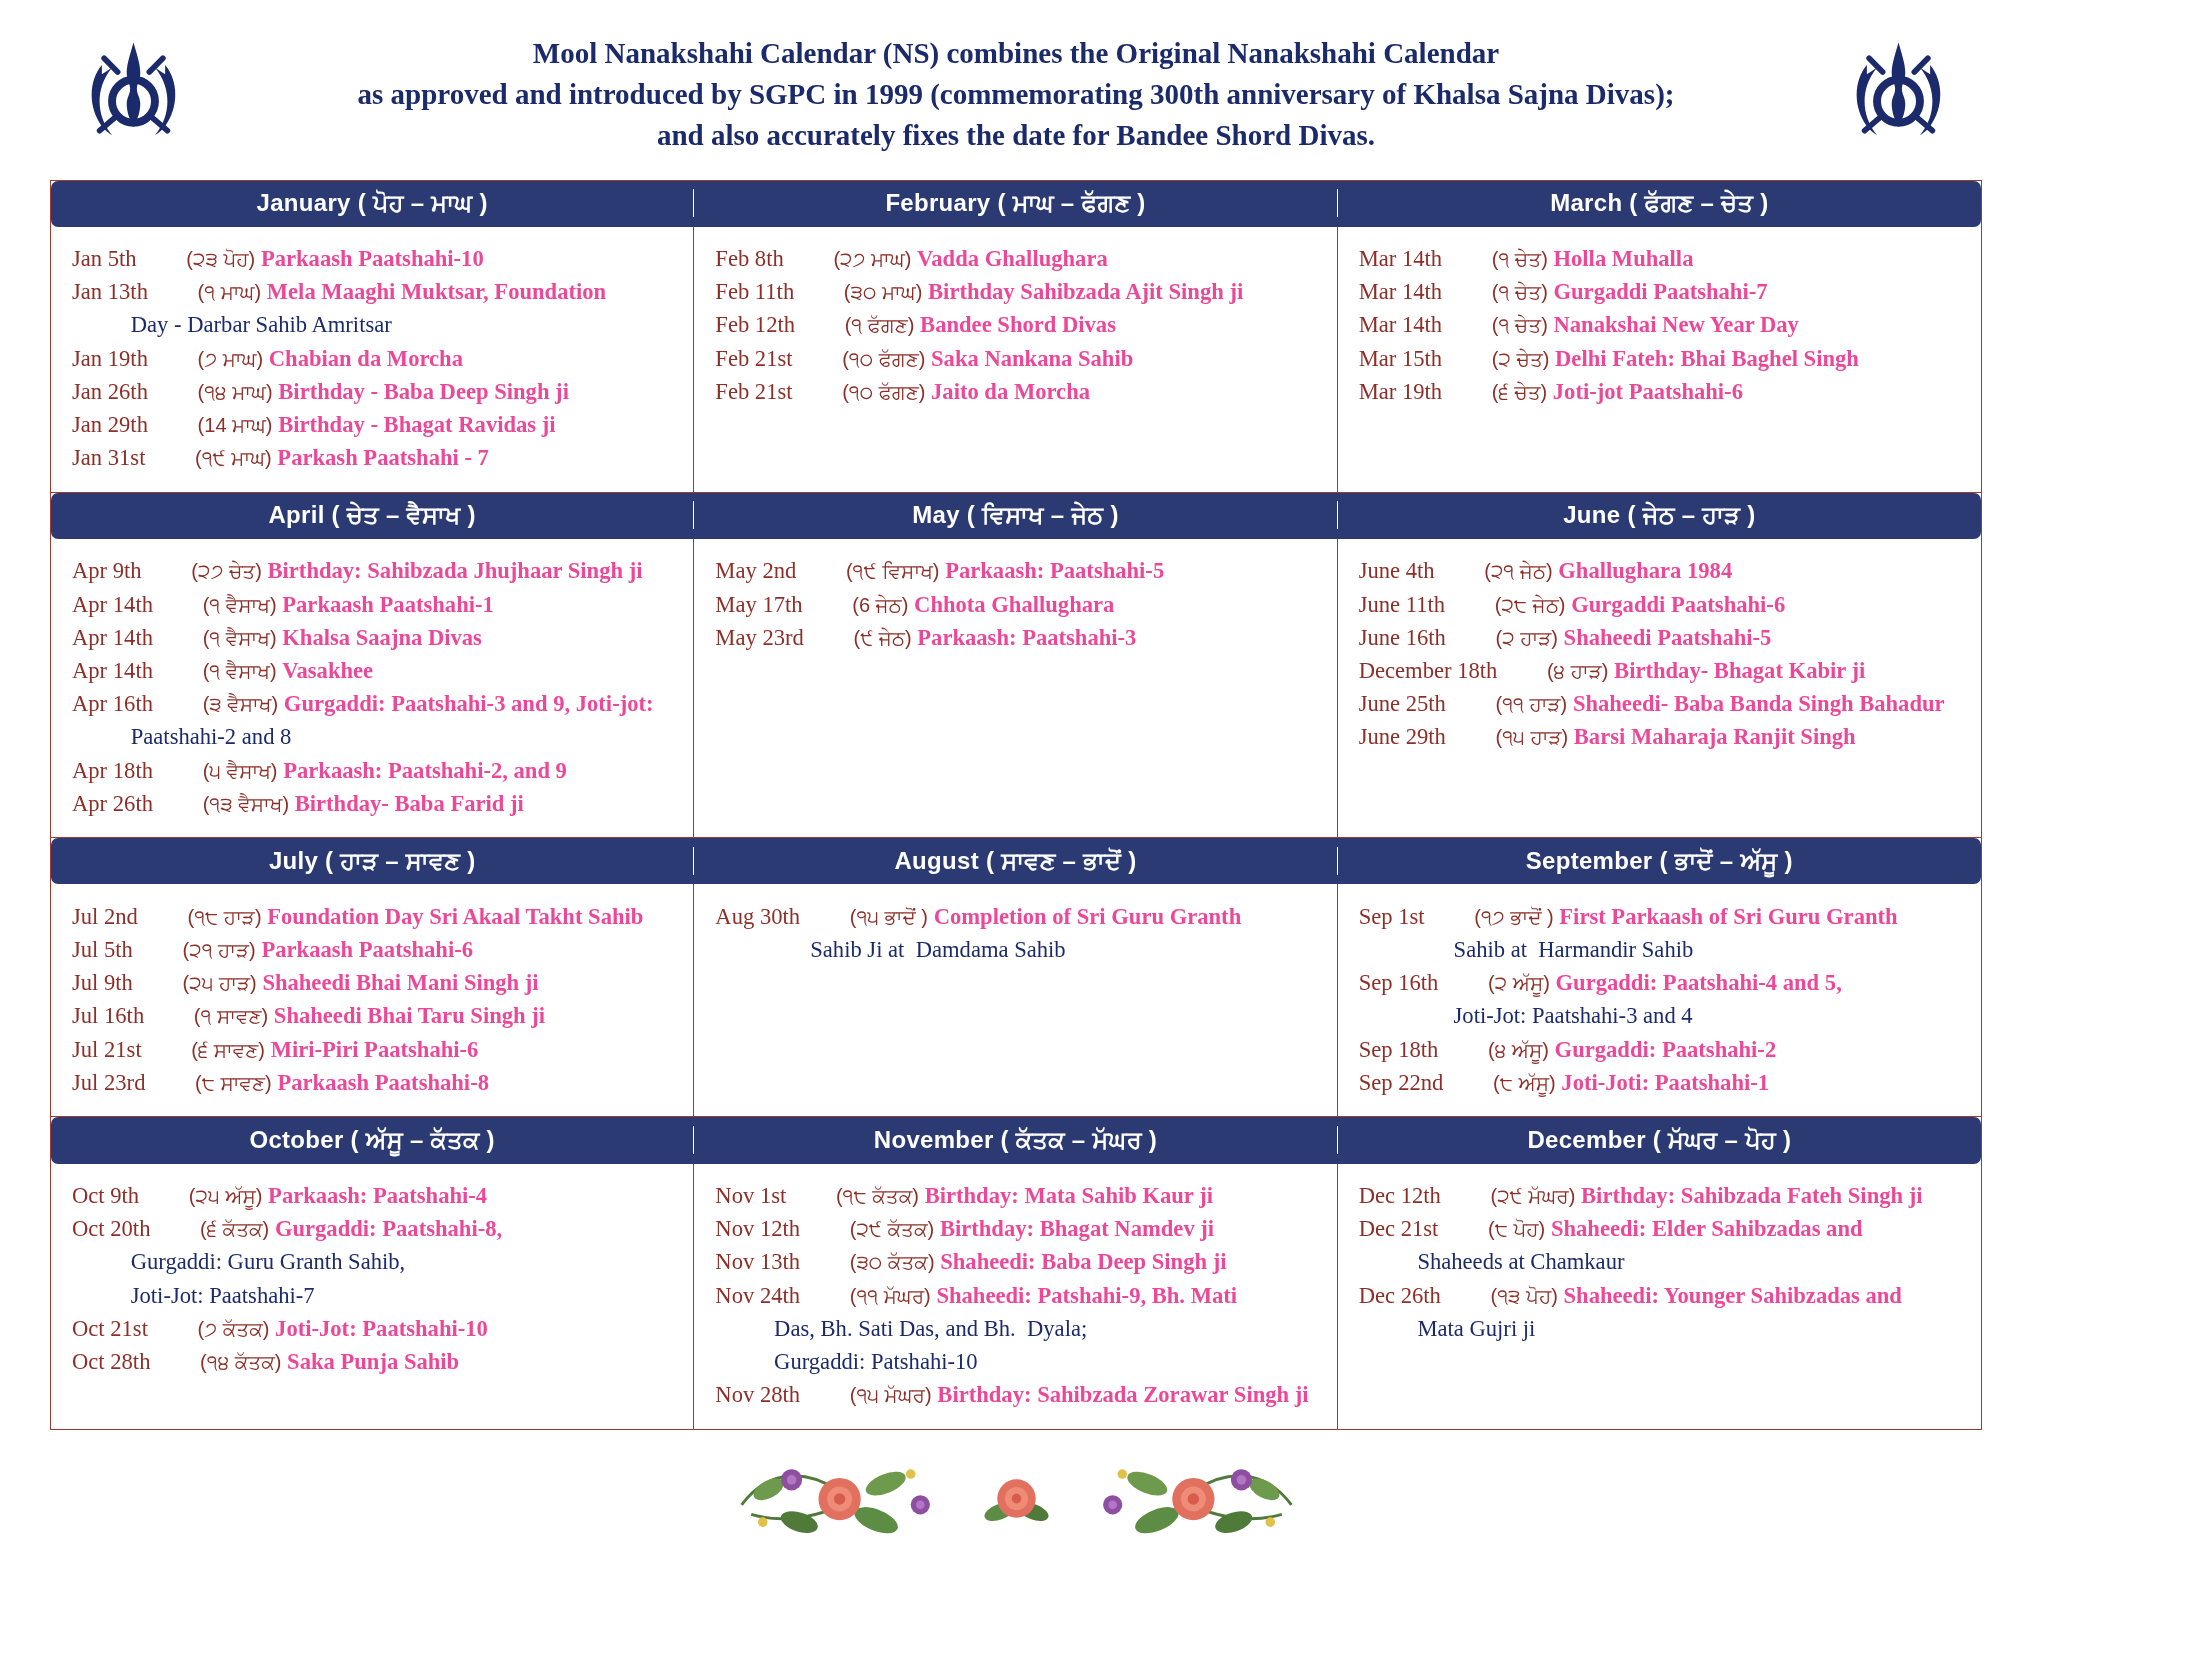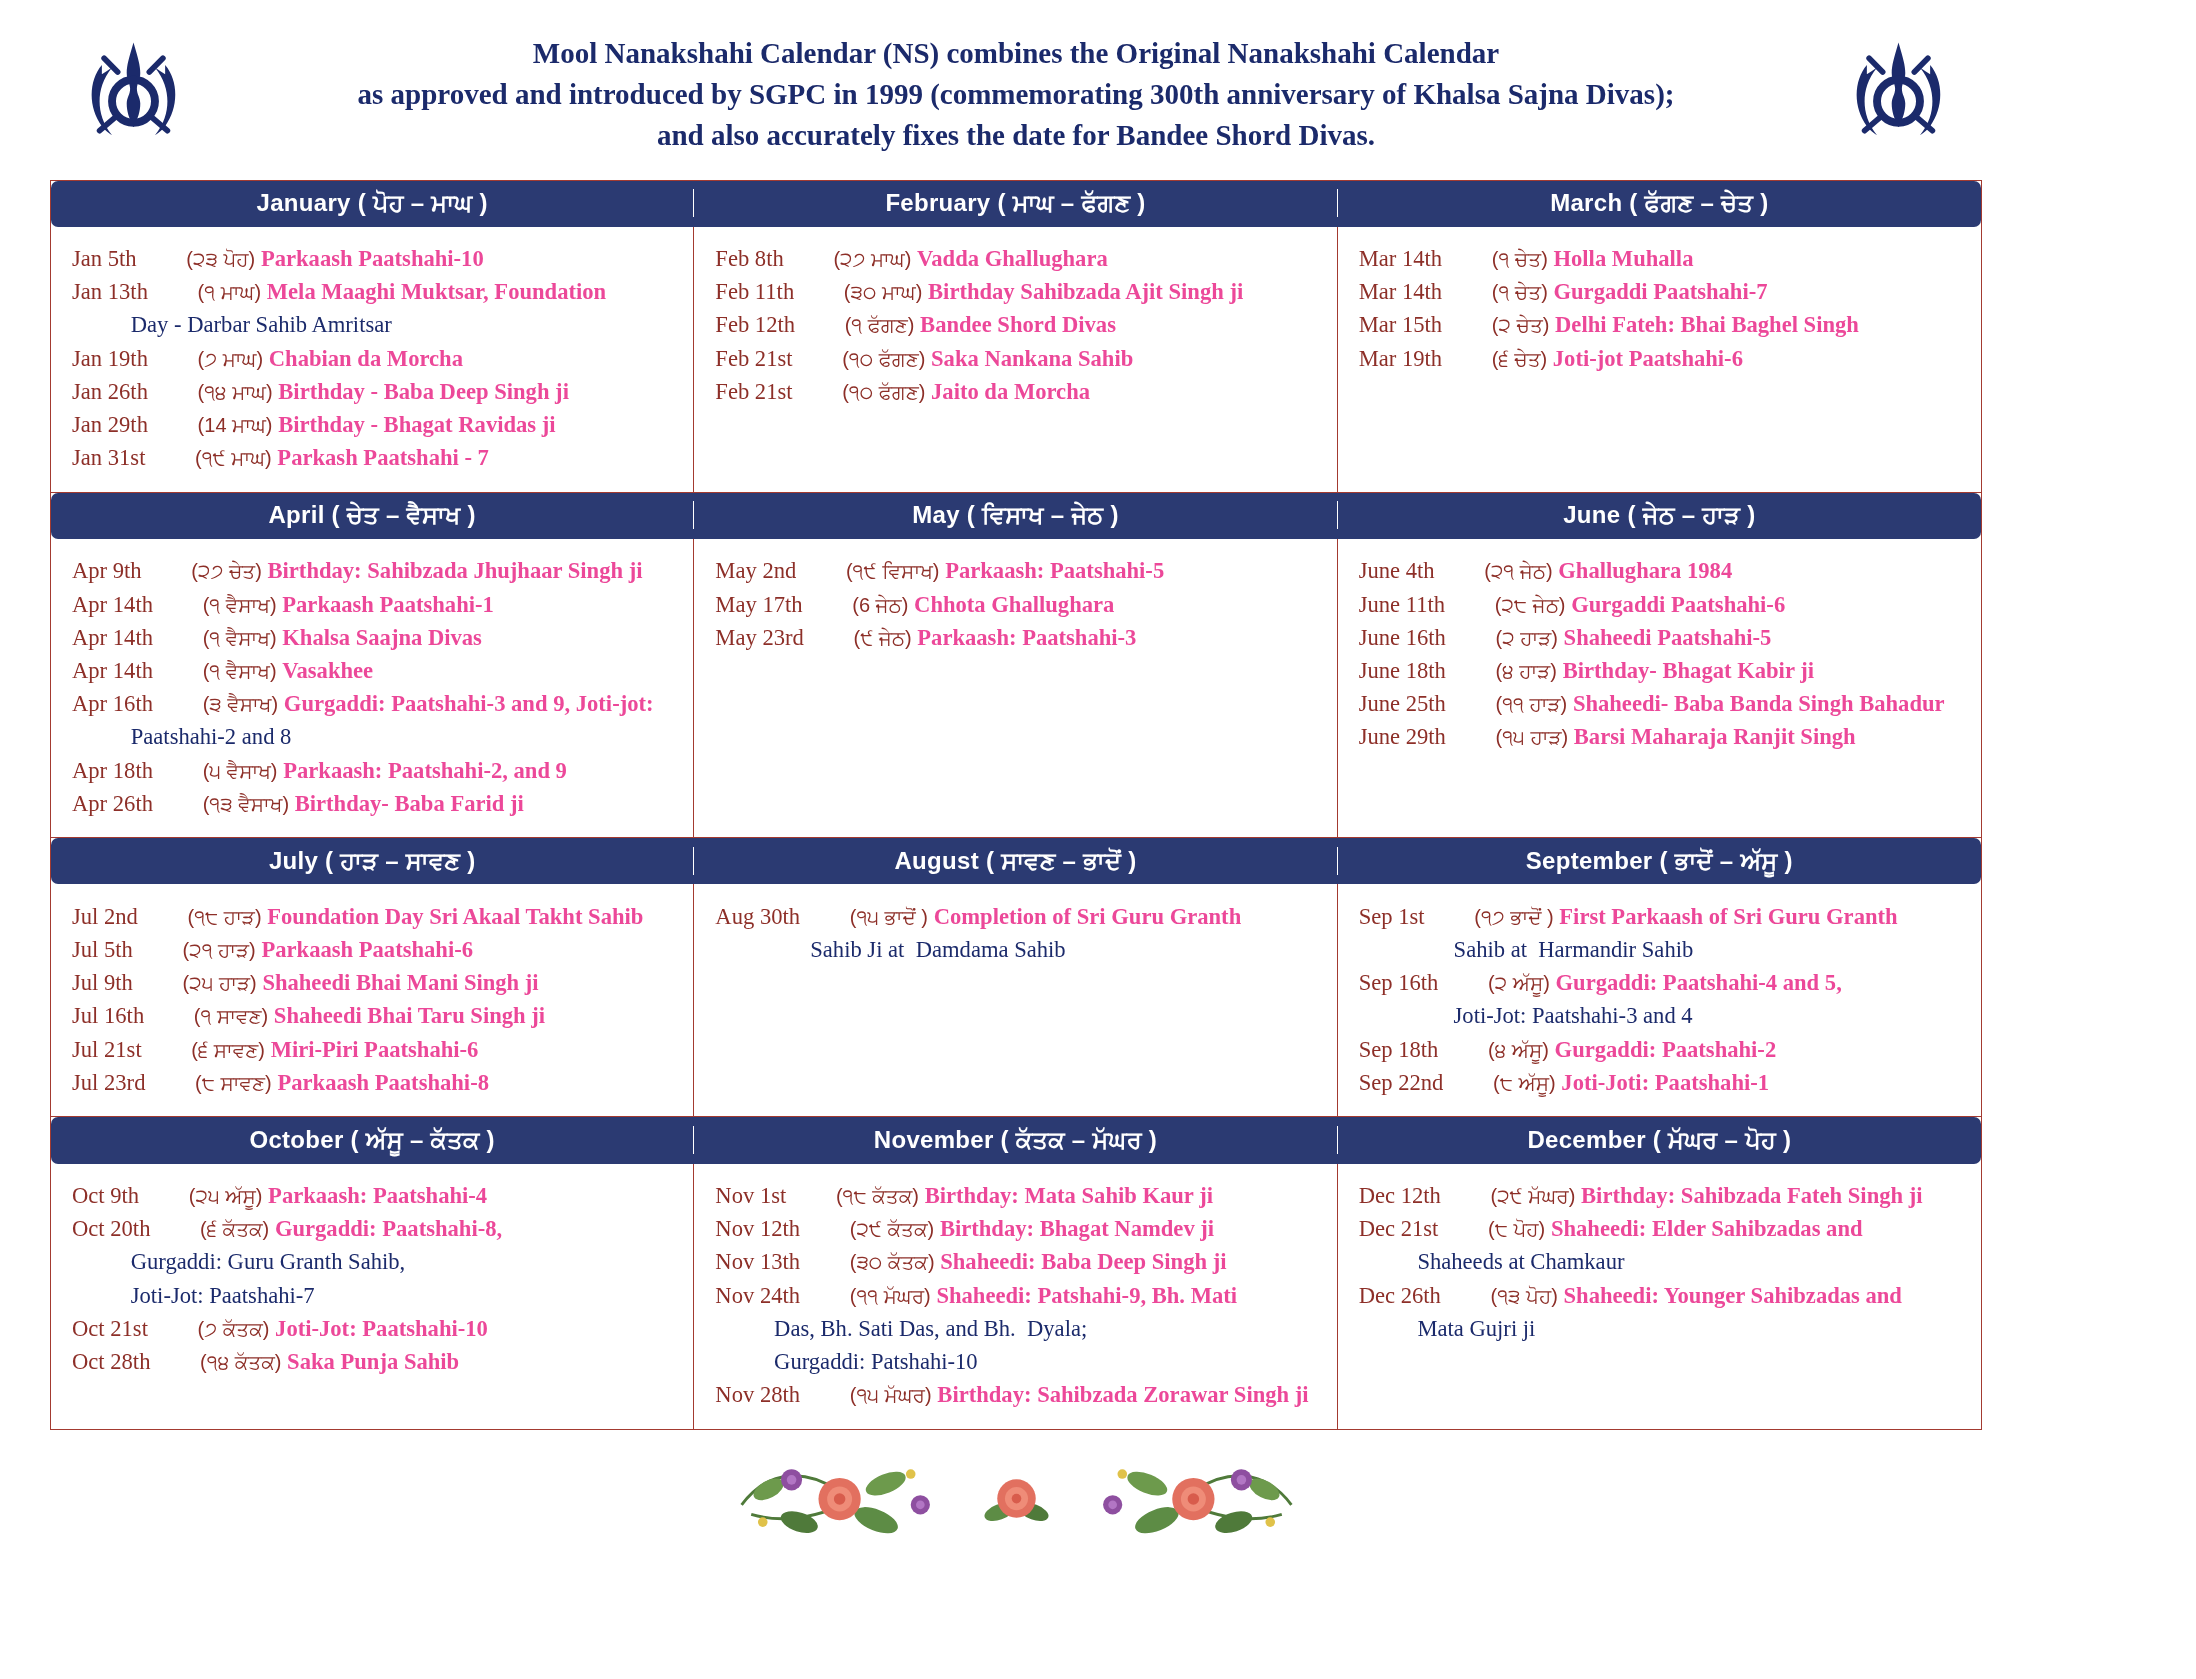--- a/index.html
+++ b/index.html
@@ -186,20 +186,21 @@
         <div class="cell">
           <div class="ev"><span class="date">Feb 8th</span> <span class="gurdate">(੨੭ ਮਾਘ)</span> <span class="desc">Vadda Ghallughara</span></div>
           <div class="ev"><span class="date">Feb 11th</span> <span class="gurdate">(੩੦ ਮਾਘ)</span> <span class="desc">Birthday Sahibzada Ajit Singh ji</span></div>
           <div class="ev"><span class="date">Feb 12th</span> <span class="gurdate">(੧ ਫੱਗਣ)</span> <span class="desc">Bandee Shord Divas</span></div>
           <div class="ev"><span class="date">Feb 21st</span> <span class="gurdate">(੧੦ ਫੱਗਣ)</span> <span class="desc">Saka Nankana Sahib</span></div>
           <div class="ev"><span class="date">Feb 21st</span> <span class="gurdate">(੧੦ ਫੱਗਣ)</span> <span class="desc">Jaito da Morcha</span></div>
         </div>
         <div class="cell">
           <div class="ev"><span class="date">Mar 14th</span> <span class="gurdate">(੧ ਚੇਤ)</span> <span class="desc">Holla Muhalla</span></div>
           <div class="ev"><span class="date">Mar 14th</span> <span class="gurdate">(੧ ਚੇਤ)</span> <span class="desc">Gurgaddi Paatshahi-7</span></div>
+          <div class="ev"><span class="date">Mar 14th</span> <span class="gurdate">(੧ ਚੇਤ)</span> <span class="desc">Nanakshai New Year Day</span></div>
           <div class="ev"><span class="date">Mar 15th</span> <span class="gurdate">(੨ ਚੇਤ)</span> <span class="desc">Delhi Fateh: Bhai Baghel Singh</span></div>
           <div class="ev"><span class="date">Mar 19th</span> <span class="gurdate">(੬ ਚੇਤ)</span> <span class="desc">Joti-jot Paatshahi-6</span></div>
         </div>
       </div>
       <div class="row month-head">
         <div class="head-cell"><span>April</span> <span class="gur">( ਚੇਤ – ਵੈਸਾਖ )</span></div>
         <div class="head-cell"><span>May</span> <span class="gur">( ਵਿਸਾਖ – ਜੇਠ )</span></div>
         <div class="head-cell"><span>June</span> <span class="gur">( ਜੇਠ – ਹਾੜ )</span></div>
       </div>
       <div class="body-row">
@@ -214,21 +215,21 @@
         </div>
         <div class="cell">
           <div class="ev"><span class="date">May 2nd</span> <span class="gurdate">(੧੯ ਵਿਸਾਖ)</span> <span class="desc">Parkaash: Paatshahi-5</span></div>
           <div class="ev"><span class="date">May 17th</span> <span class="gurdate">(6 ਜੇਠ)</span> <span class="desc">Chhota Ghallughara</span></div>
           <div class="ev"><span class="date">May 23rd</span> <span class="gurdate">(੯ ਜੇਠ)</span> <span class="desc">Parkaash: Paatshahi-3</span></div>
         </div>
         <div class="cell">
           <div class="ev"><span class="date">June 4th</span> <span class="gurdate">(੨੧ ਜੇਠ)</span> <span class="desc">Ghallughara 1984</span></div>
           <div class="ev"><span class="date">June 11th</span> <span class="gurdate">(੨੮ ਜੇਠ)</span> <span class="desc">Gurgaddi Paatshahi-6</span></div>
           <div class="ev"><span class="date">June 16th</span> <span class="gurdate">(੨ ਹਾੜ)</span> <span class="desc">Shaheedi Paatshahi-5</span></div>
-          <div class="ev"><span class="date">June 18th</span> <span class="gurdate">(੪ ਹਾੜ)</span> <span class="desc">Birthday- Bhagat Kabir ji</span></div>
+          <div class="ev"><span class="date">December 18th</span> <span class="gurdate">(੪ ਹਾੜ)</span> <span class="desc">Birthday- Bhagat Kabir ji</span></div>
           <div class="ev"><span class="date">June 25th</span> <span class="gurdate">(੧੧ ਹਾੜ)</span> <span class="desc">Shaheedi- Baba Banda Singh Bahadur</span></div>
           <div class="ev"><span class="date">June 29th</span> <span class="gurdate">(੧੫ ਹਾੜ)</span> <span class="desc">Barsi Maharaja Ranjit Singh</span></div>
         </div>
       </div>
       <div class="row month-head">
         <div class="head-cell"><span>July</span> <span class="gur">( ਹਾੜ – ਸਾਵਣ )</span></div>
         <div class="head-cell"><span>August</span> <span class="gur">( ਸਾਵਣ – ਭਾਦੋਂ )</span></div>
         <div class="head-cell"><span>September</span> <span class="gur">( ਭਾਦੋਂ – ਅੱਸੂ )</span></div>
       </div>
       <div class="body-row">

